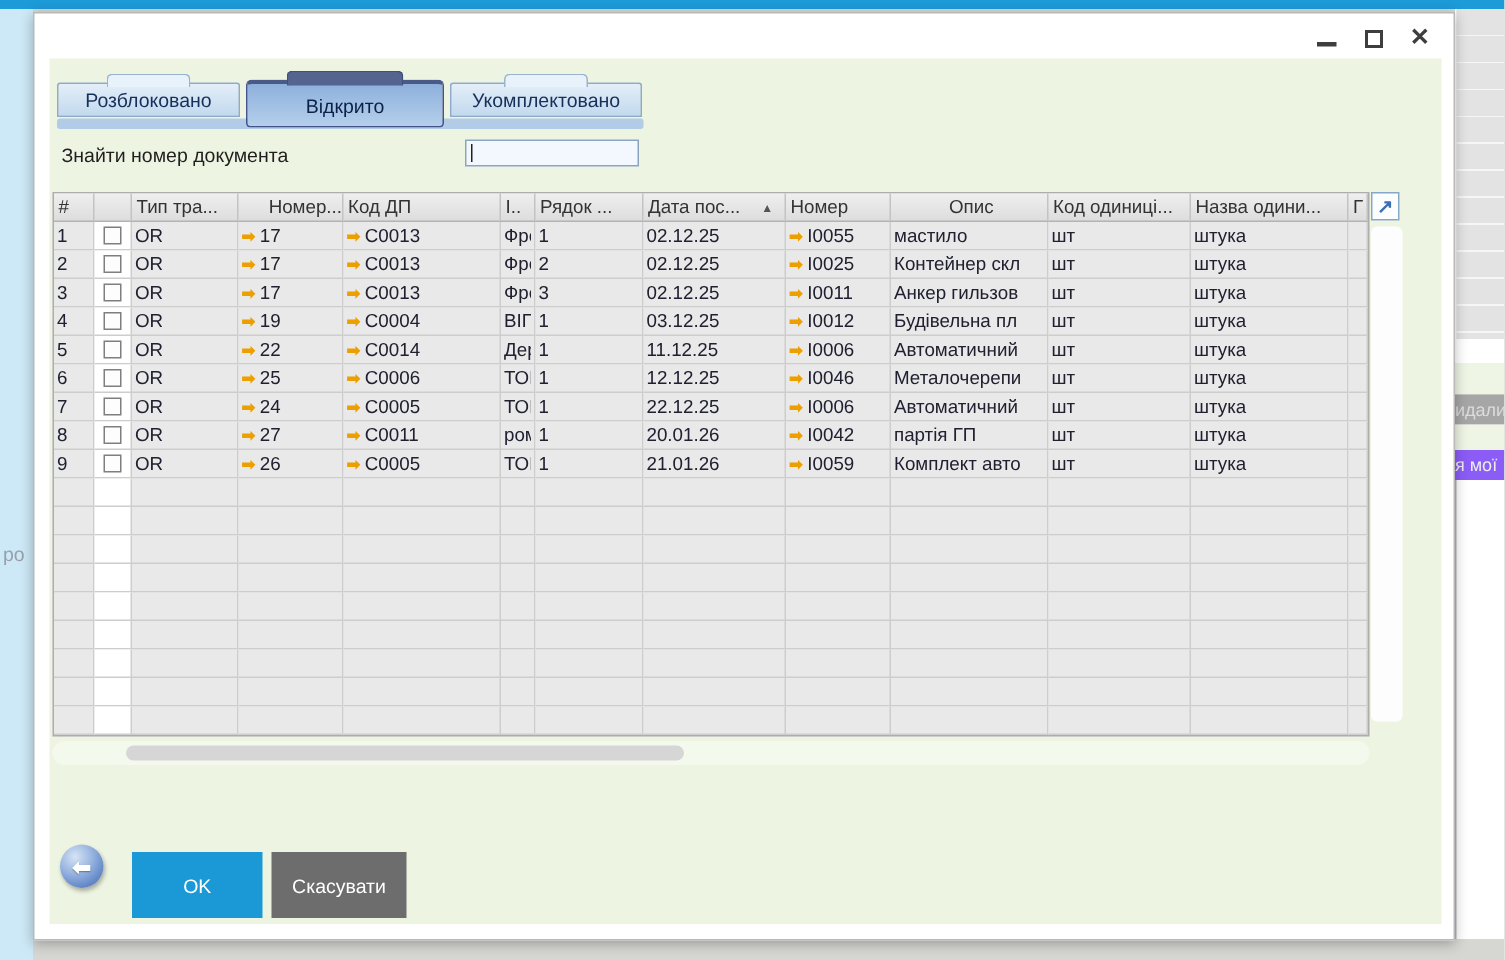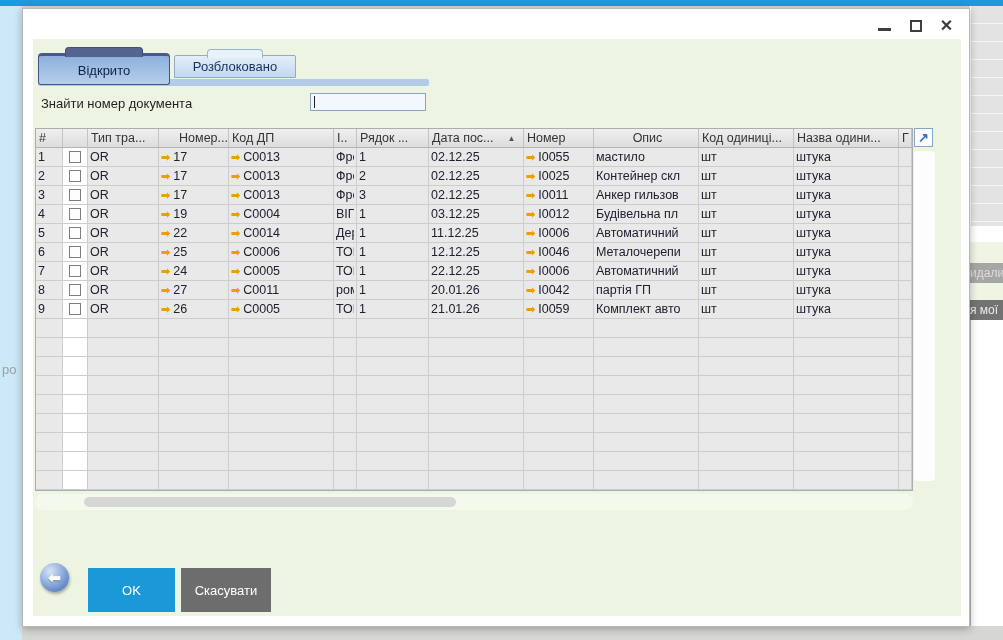--- a/index.html
+++ b/index.html
@@ -12,21 +12,21 @@
   .left-strip { position:absolute; left:0; top:6px; width:22px; height:634px; background:#cde8f6; overflow:hidden; }
   .left-strip span { position:absolute; left:2px; top:356px; font-size:13px; color:#98a0a8; white-space:nowrap; }
   .right-bg { position:absolute; left:970px; top:6px; width:33px; height:634px; background:#d6d6d3; overflow:hidden; }
   .bg-rows { position:absolute; left:0; top:0; width:33px; height:220px;
     background:repeating-linear-gradient(to bottom,#e3e3e3 0 17px,#f6f6f6 17px 18px); border-left:1px solid #fff; }
   .bg-gap   { position:absolute; left:0; top:220px; width:33px; height:16px; background:#ffffff; }
   .bg-green1{ position:absolute; left:0; top:236px; width:33px; height:21px; background:#eef5e4; }
   .bg-btn1  { position:absolute; left:0; top:257px; width:33px; height:20px; background:#a6a6a6; color:#dcdcdc;
               font-size:12px; line-height:20px; overflow:hidden; white-space:nowrap; }
   .bg-green2{ position:absolute; left:0; top:277px; width:33px; height:17px; background:#eef5e4; }
-  .bg-btn2  { position:absolute; left:0; top:294px; width:33px; height:20px; background:#737373; color:#ececec;
+  .bg-btn2  { position:absolute; left:0; top:294px; width:33px; height:20px; background:#8b5cf6; color:#ececec;
               font-size:12px; line-height:20px; overflow:hidden; white-space:nowrap; }
   .bg-panel { position:absolute; left:0; top:314px; width:33px; height:306px; background:#ffffff; border-left:1px solid #b5b5b5; }
 
   
   .dialog { position:absolute; left:22px; top:8px; width:948px; height:619px; background:#ffffff;
             border:1px solid #b9b9b9; box-shadow:0 2px 8px rgba(0,0,0,.28); }
   .titlebar { position:absolute; left:0; top:0; width:100%; height:30px; display:flex; align-items:center;
               padding-left:15px; border-bottom:1px solid #e3e3e0; background:#fff; }
   .title { font-size:15px; color:#2b2b2b; }
   .win-controls { position:absolute; top:8px; right:14px; display:flex; gap:14px; align-items:center; }
@@ -127,22 +127,23 @@
         </div>
       <div class="ctl">
           <span class="close-x">✕</span>
         </div>
     </div>
 
     <div class="content">
 
       <div class="tab-base"></div>
       <div class="tabs-row">
+        <div class="tab tab-released">Розблоковано</div>
         <div class="tab tab-open active">Відкрито</div>
-        <div class="tab tab-released">Розблоковано</div>
+        <div class="tab tab-picked">Укомплектовано</div>
       </div>
 
       <div class="search-label">Знайти номер документа</div>
       <input class="search-input" value="" style="">
       <div class="caret"></div>
 
       <div class="grid">
         <div class="thead">
             <div class="th" style="width: 27px;">
               <span>#</span>

